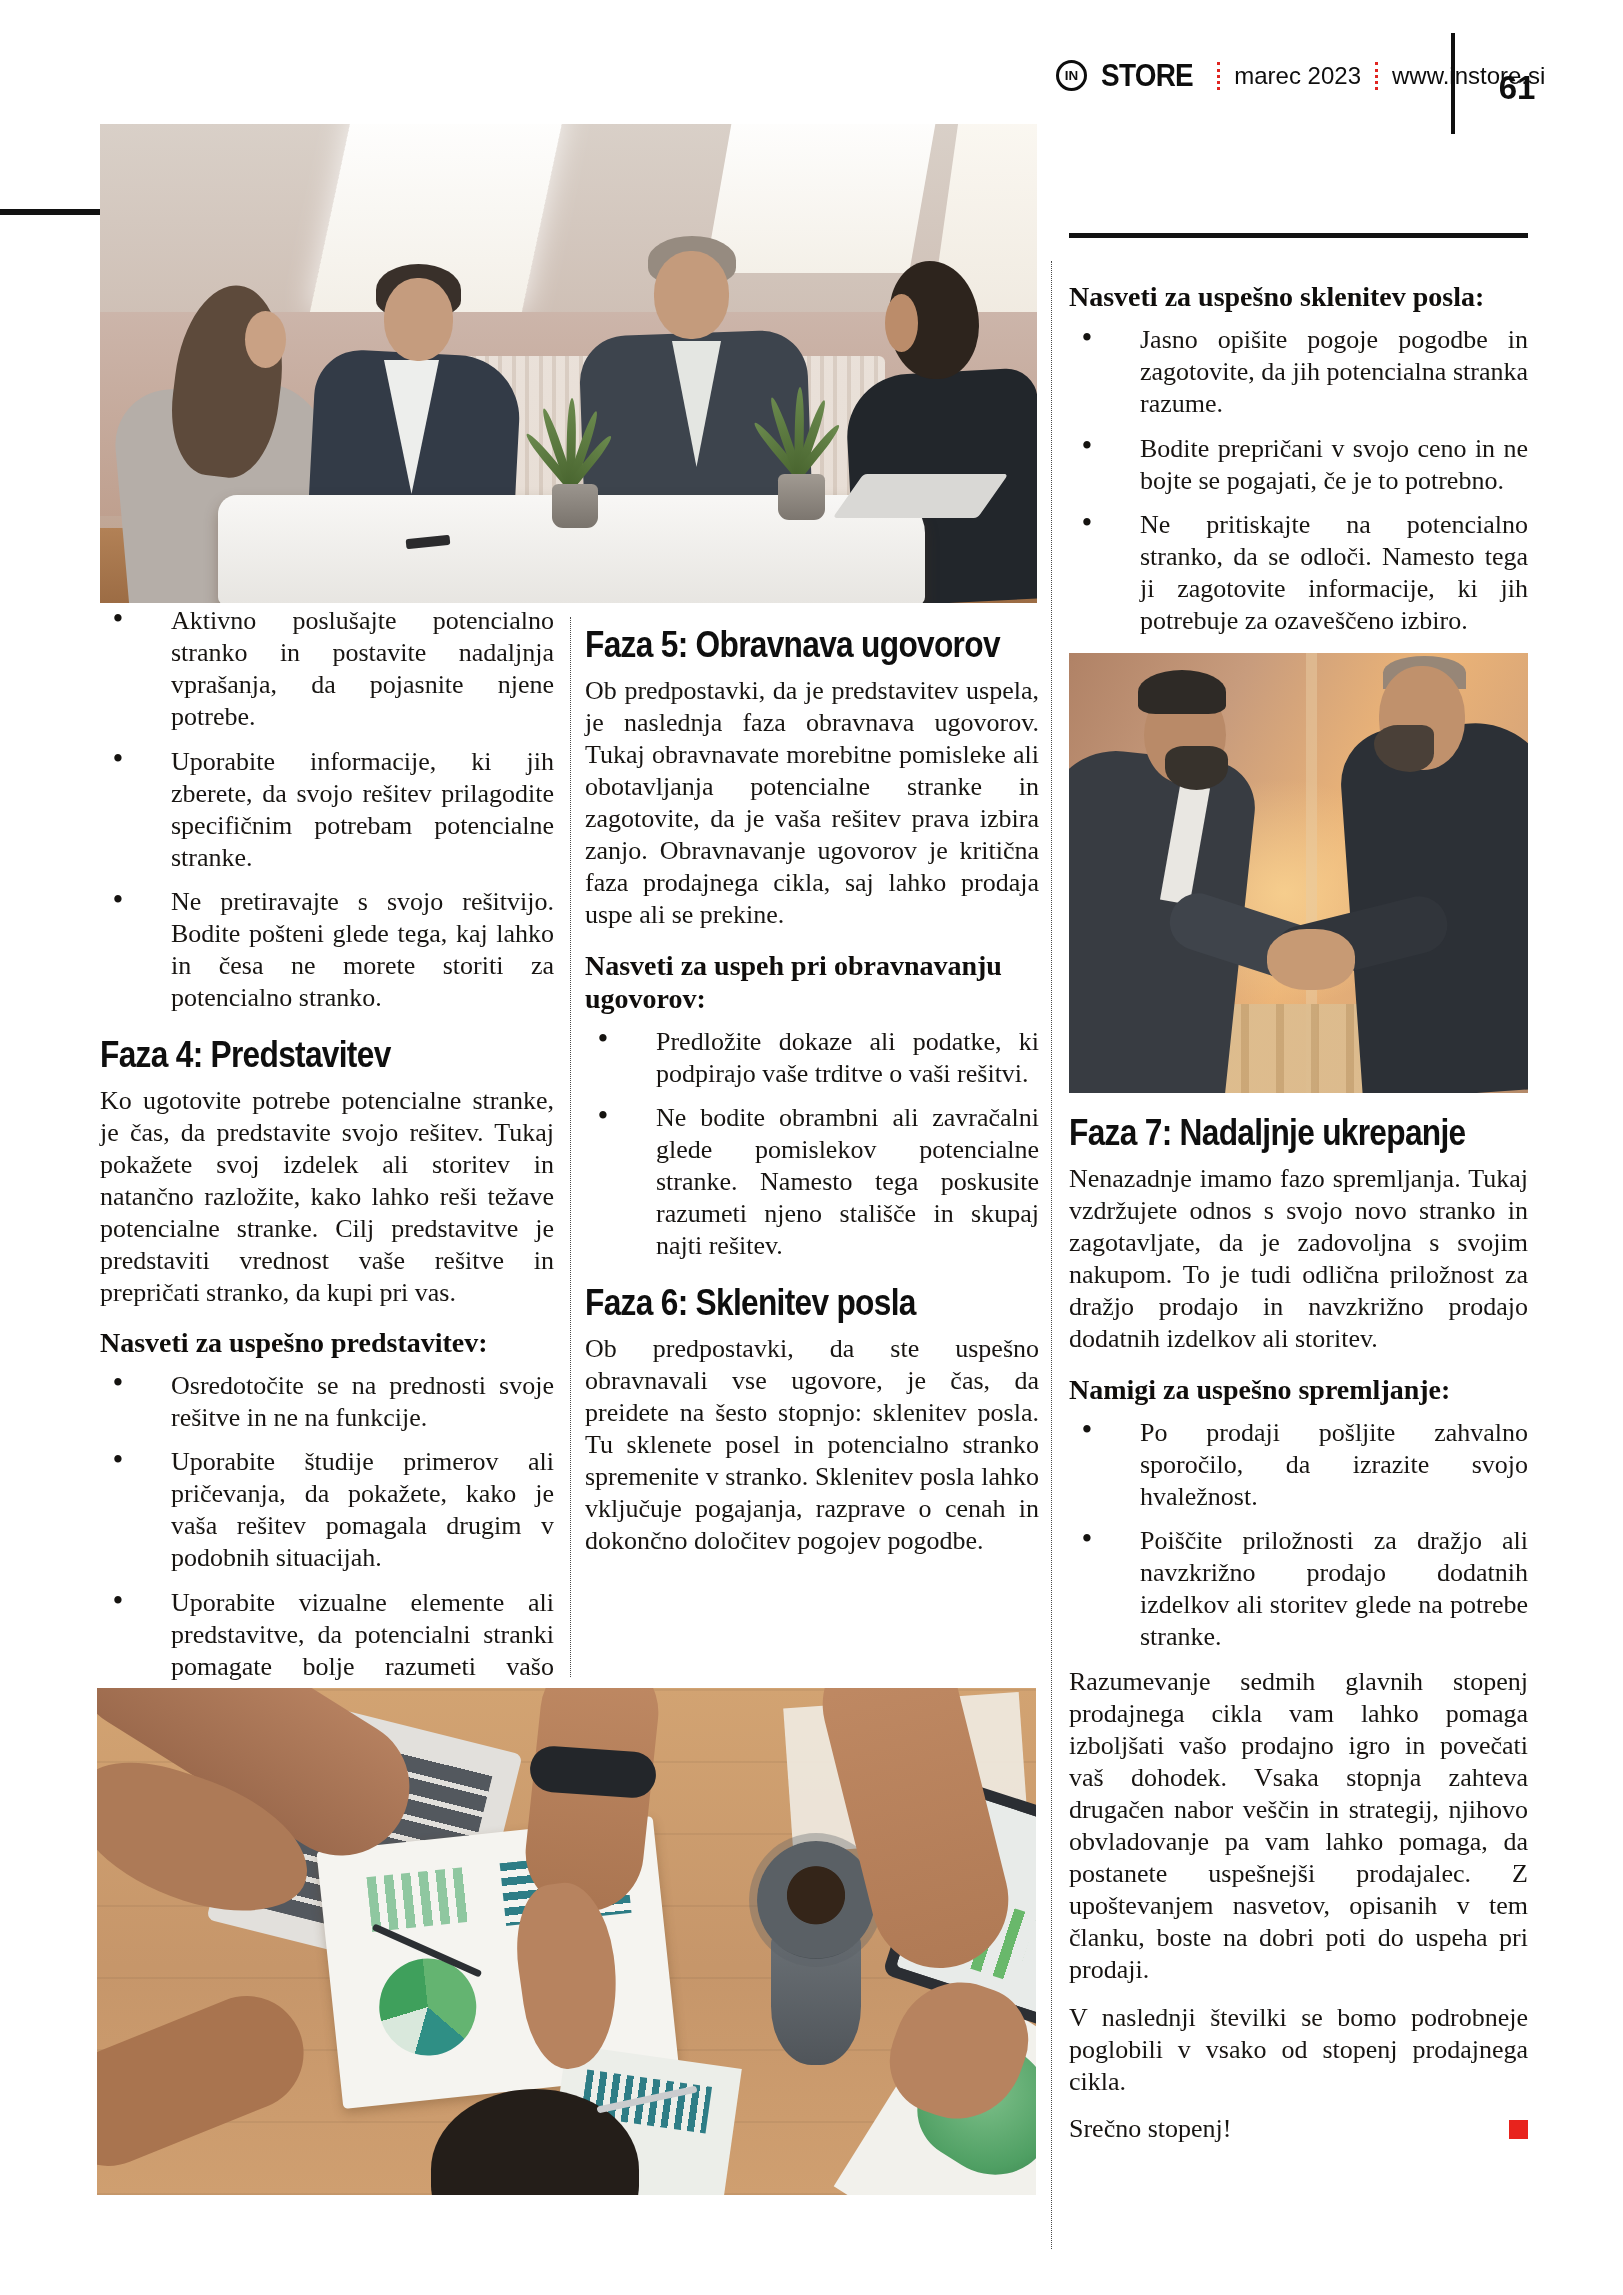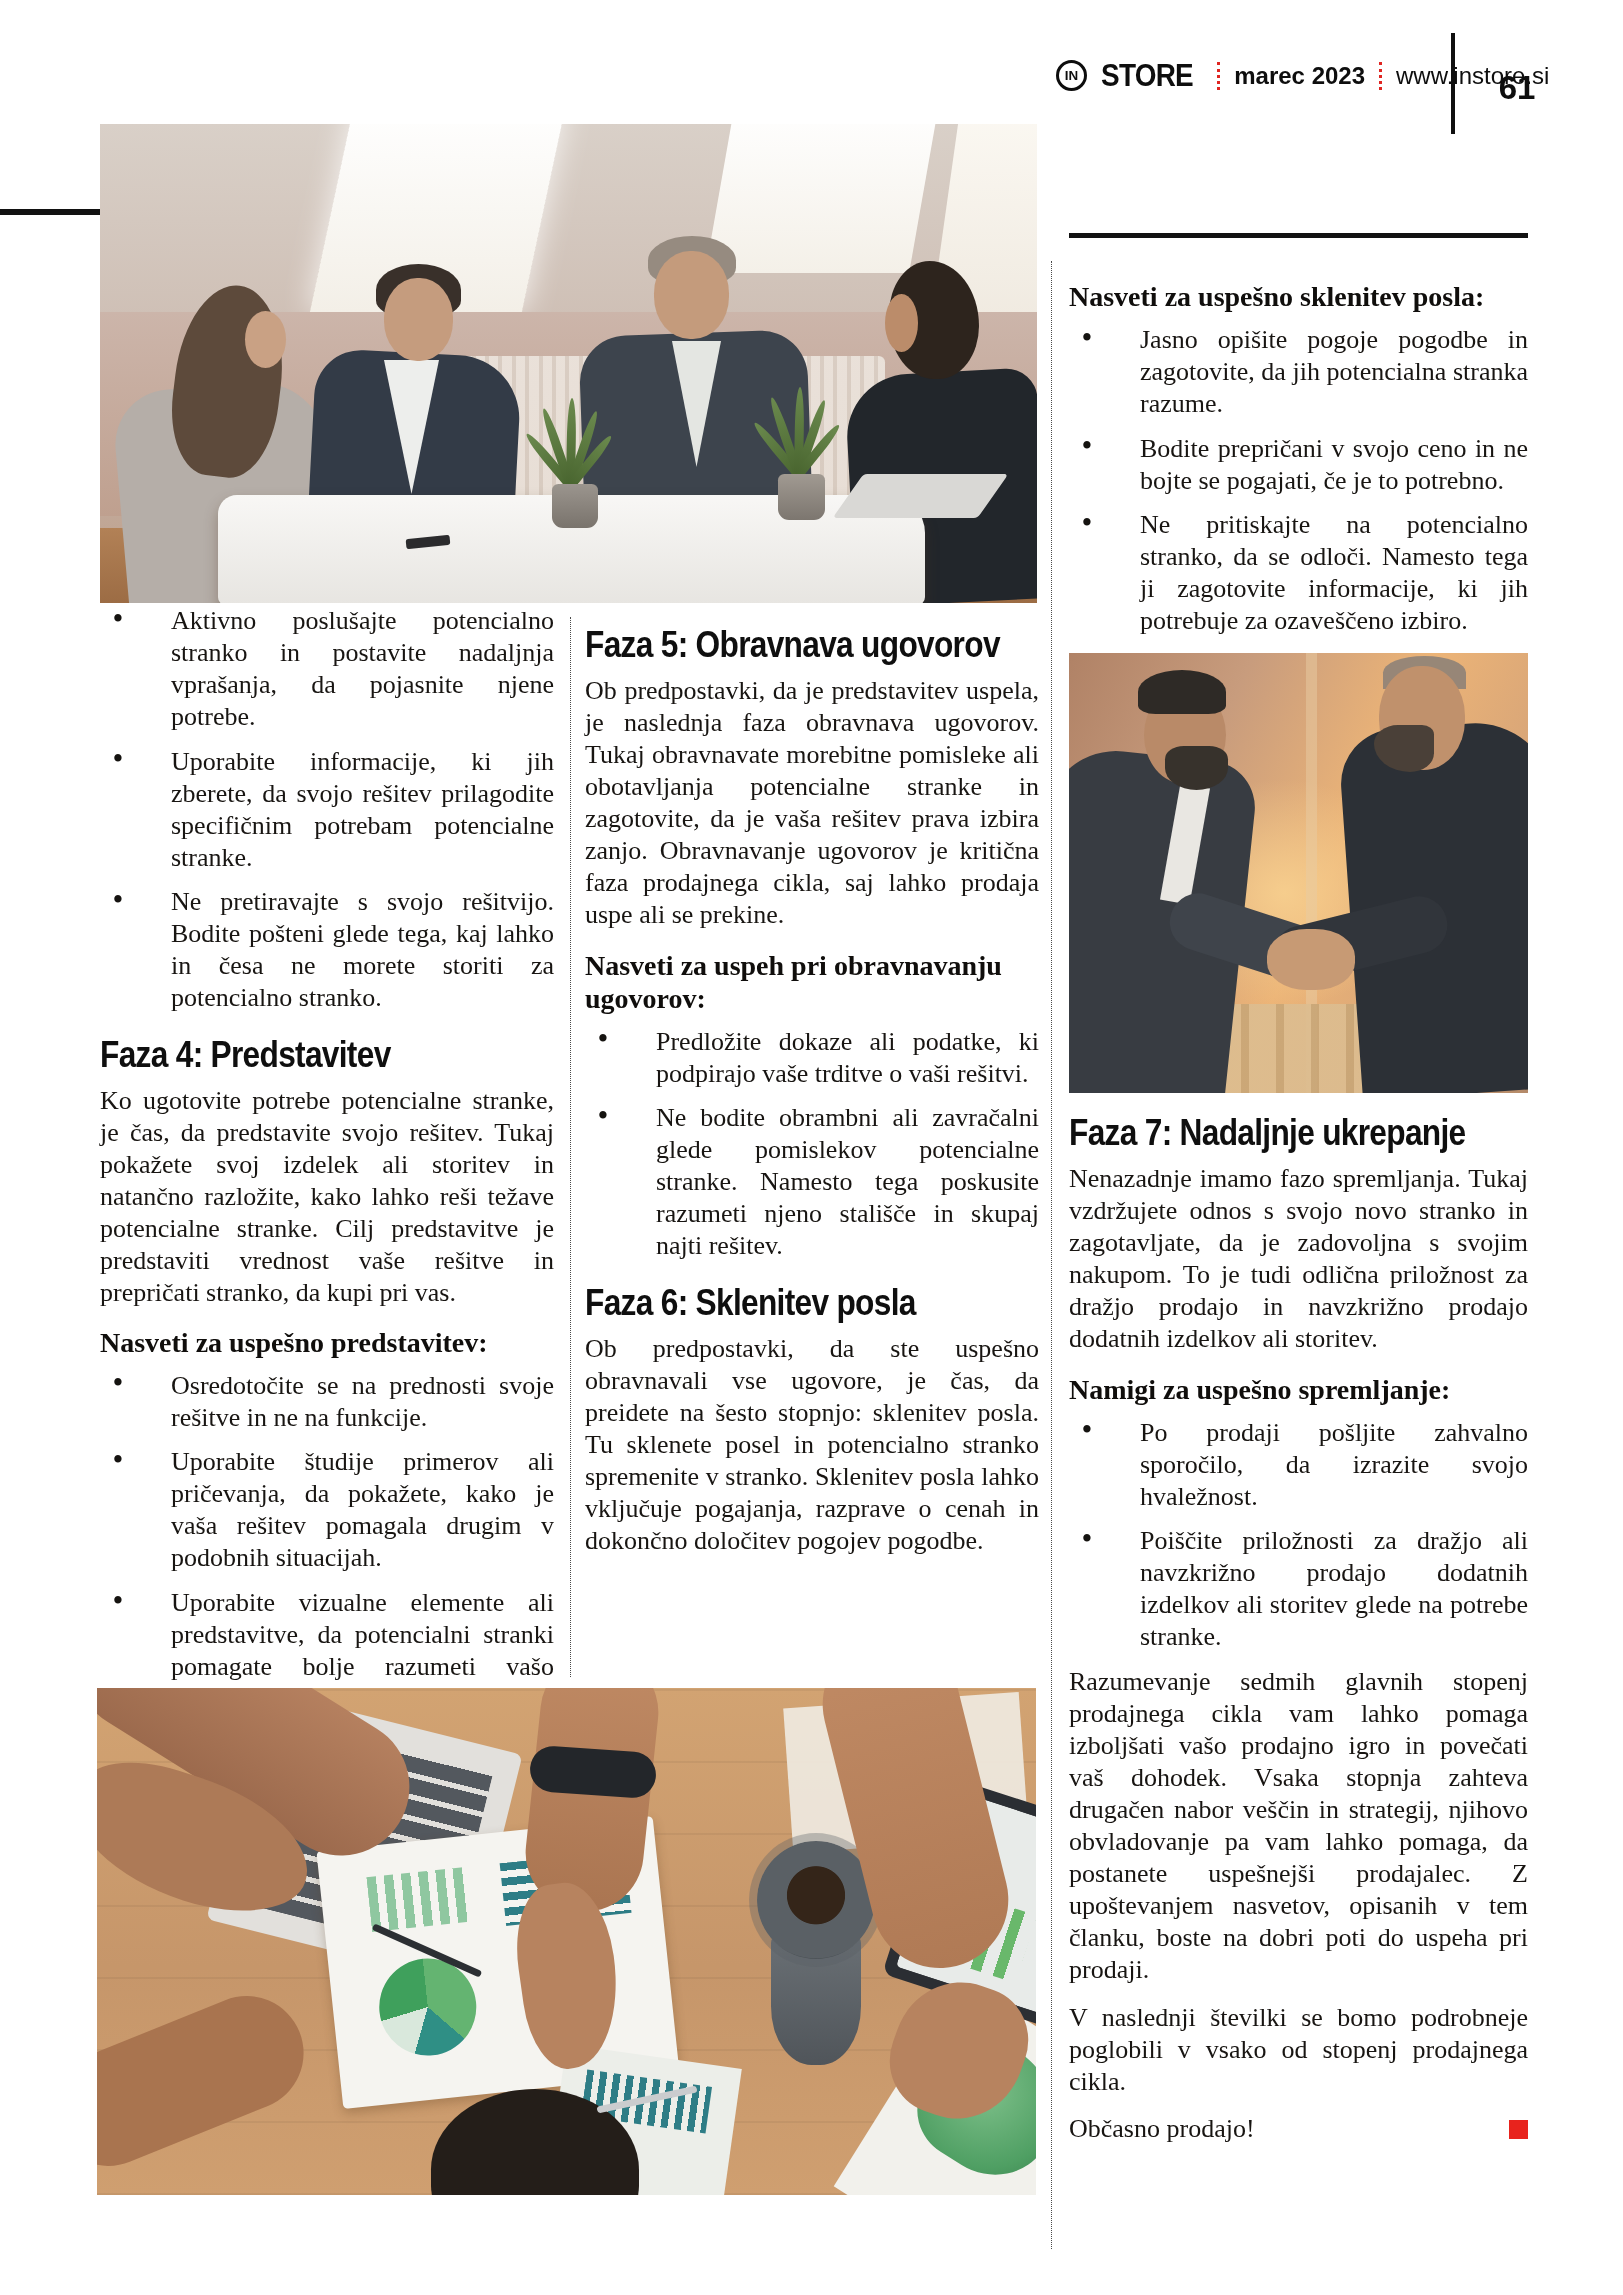--- a/index.html
+++ b/index.html
@@ -7,21 +7,21 @@
         font-family:"Liberation Serif",serif;color:#181512;}
 
   
   .left-rule{position:absolute;left:0;top:209px;width:100px;height:5.5px;background:#121212;}
   .header-row{position:absolute;left:1056px;top:55px;height:41px;display:flex;align-items:center;gap:14px;
               font-family:"Liberation Sans",sans-serif;color:#0e0e0e;}
   .logo-circle{width:31px;height:31px;border:3.1px solid #0d0d0d;border-radius:50%;display:flex;align-items:center;
                justify-content:center;font-weight:700;font-size:13.4px;box-sizing:border-box;}
   .logo-store{font-weight:700;font-size:31px;letter-spacing:-0.8px;transform:scaleX(.9);transform-origin:left center;}
   .dotsep{height:28px;border-left:3.1px dotted #e02521;}
-  .issue{font-weight:700;font-size:24px;}
+  .issue{font-weight:400;font-size:24px;}
   .website{font-size:24px;}
   .header-vline{position:absolute;left:1451px;top:33px;width:3.9px;height:101px;background:#0f0f0f;}
   .page-num{position:absolute;left:1484px;top:69px;width:66px;text-align:center;
             font:700 33px "Liberation Sans",sans-serif;color:#0e0e0e;}
 
   
   .vdot{position:absolute;width:0;border-left:1.6px dotted #4a4a4a;}
   .vdot1{left:570px;top:617px;height:1060px;}
   .vdot2{left:1051px;top:261px;height:1988px;}
 
@@ -285,21 +285,21 @@
     <h3 class="faza">Faza 7: Nadaljnje ukrepanje</h3>
     <p>Nenazadnje imamo fazo spremljanja. Tukaj vzdržujete odnos s svojo novo stranko in zagotavljate, da je zadovoljna s svojim nakupom. To je tudi odlična priložnost za dražjo prodajo in navzkrižno prodajo dodatnih izdelkov ali storitev.</p>
     <h4 class="shead">Namigi za uspešno spremljanje:</h4>
     <ul class="tips">
       <li>Po prodaji pošljite zahvalno sporočilo, da izrazite svojo hvaležnost.</li>
       <li>Poiščite priložnosti za dražjo ali navzkrižno prodajo dodatnih izdelkov ali storitev glede na potrebe stranke.</li>
     </ul>
     <p>Razumevanje sedmih glavnih stopenj prodajnega cikla vam lahko pomaga izboljšati vašo prodajno igro in povečati vaš dohodek. Vsaka stopnja zahteva drugačen nabor veščin in strategij, njihovo obvladovanje pa vam lahko pomaga, da postanete uspešnejši prodajalec. Z upoštevanjem nasvetov, opisanih v tem članku, boste na dobri poti do uspeha pri prodaji.</p>
     <p>V naslednji številki se bomo podrobneje poglobili v vsako od stopenj prodajnega cikla.</p>
     <div class="signoff-row">
-      <span class="signoff">Občasno prodajo!</span>
+      <span class="signoff">Srečno stopenj!</span>
       <span class="end-marker"></span>
     </div>
   </div>
 
   <div class="photo photo-desk">
     <div class="d-laptop">
       <div class="d-keys"></div>
     </div>
     <div class="d-paper4"></div>
     <div class="d-paper1">

